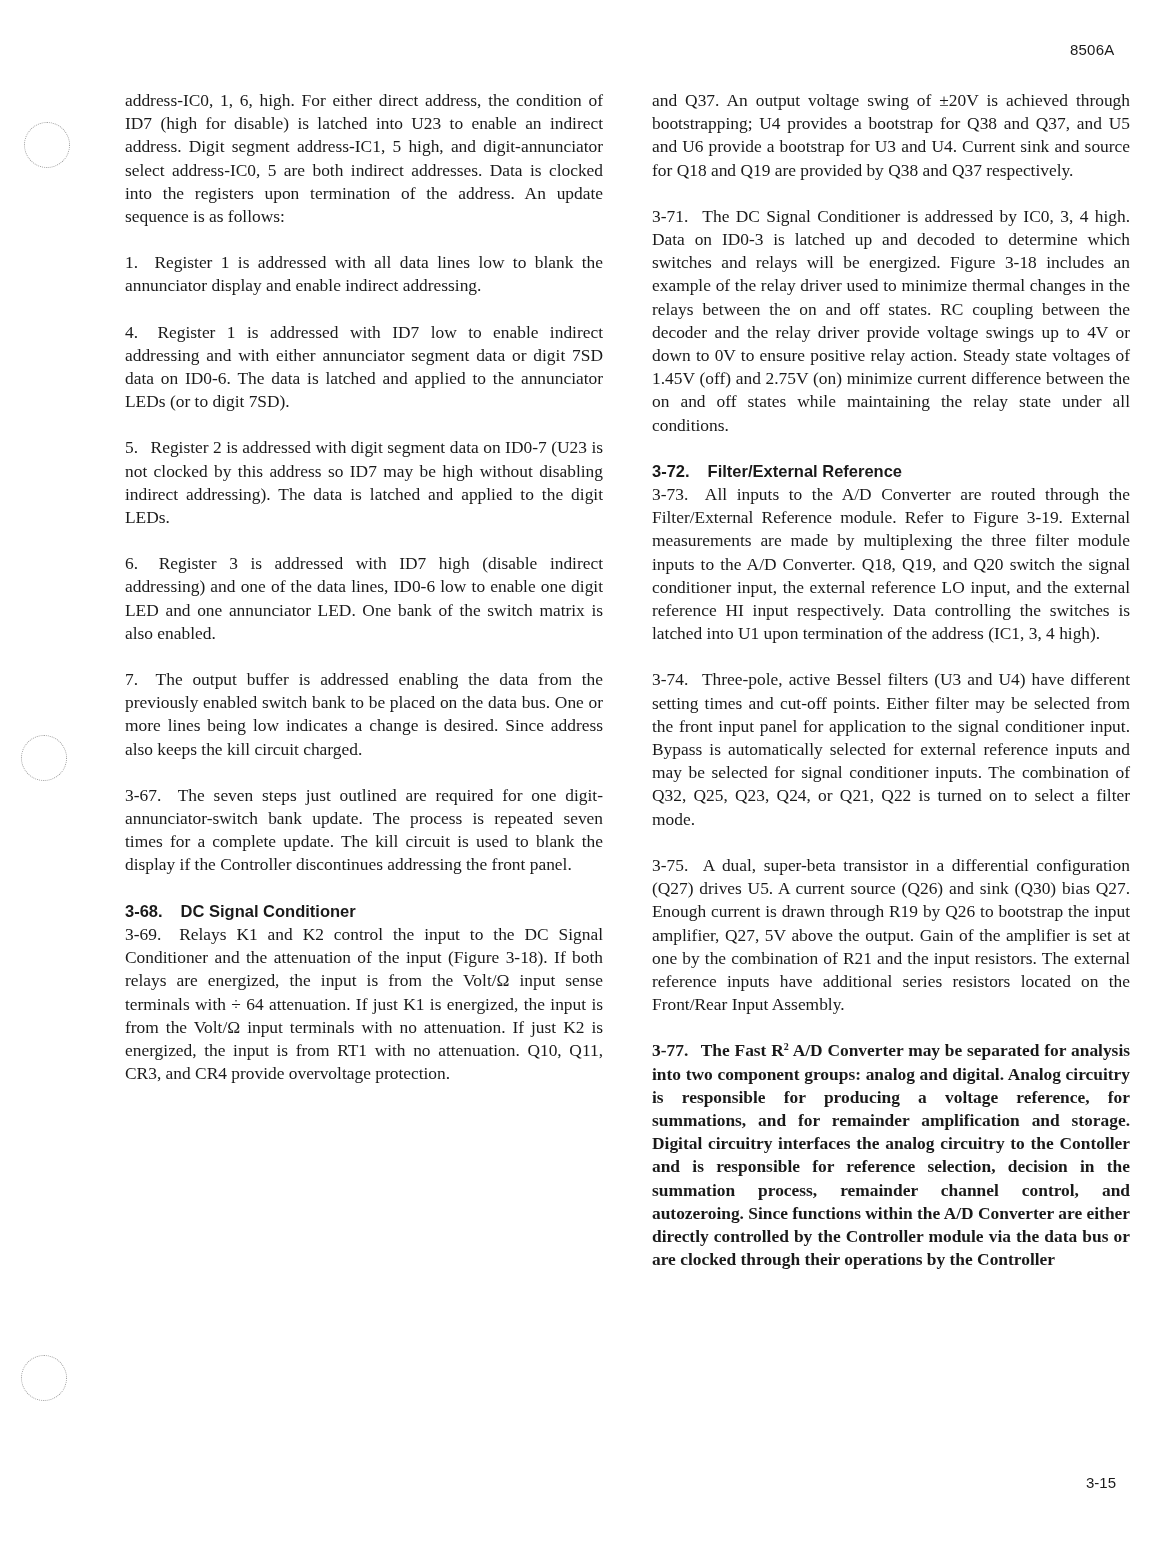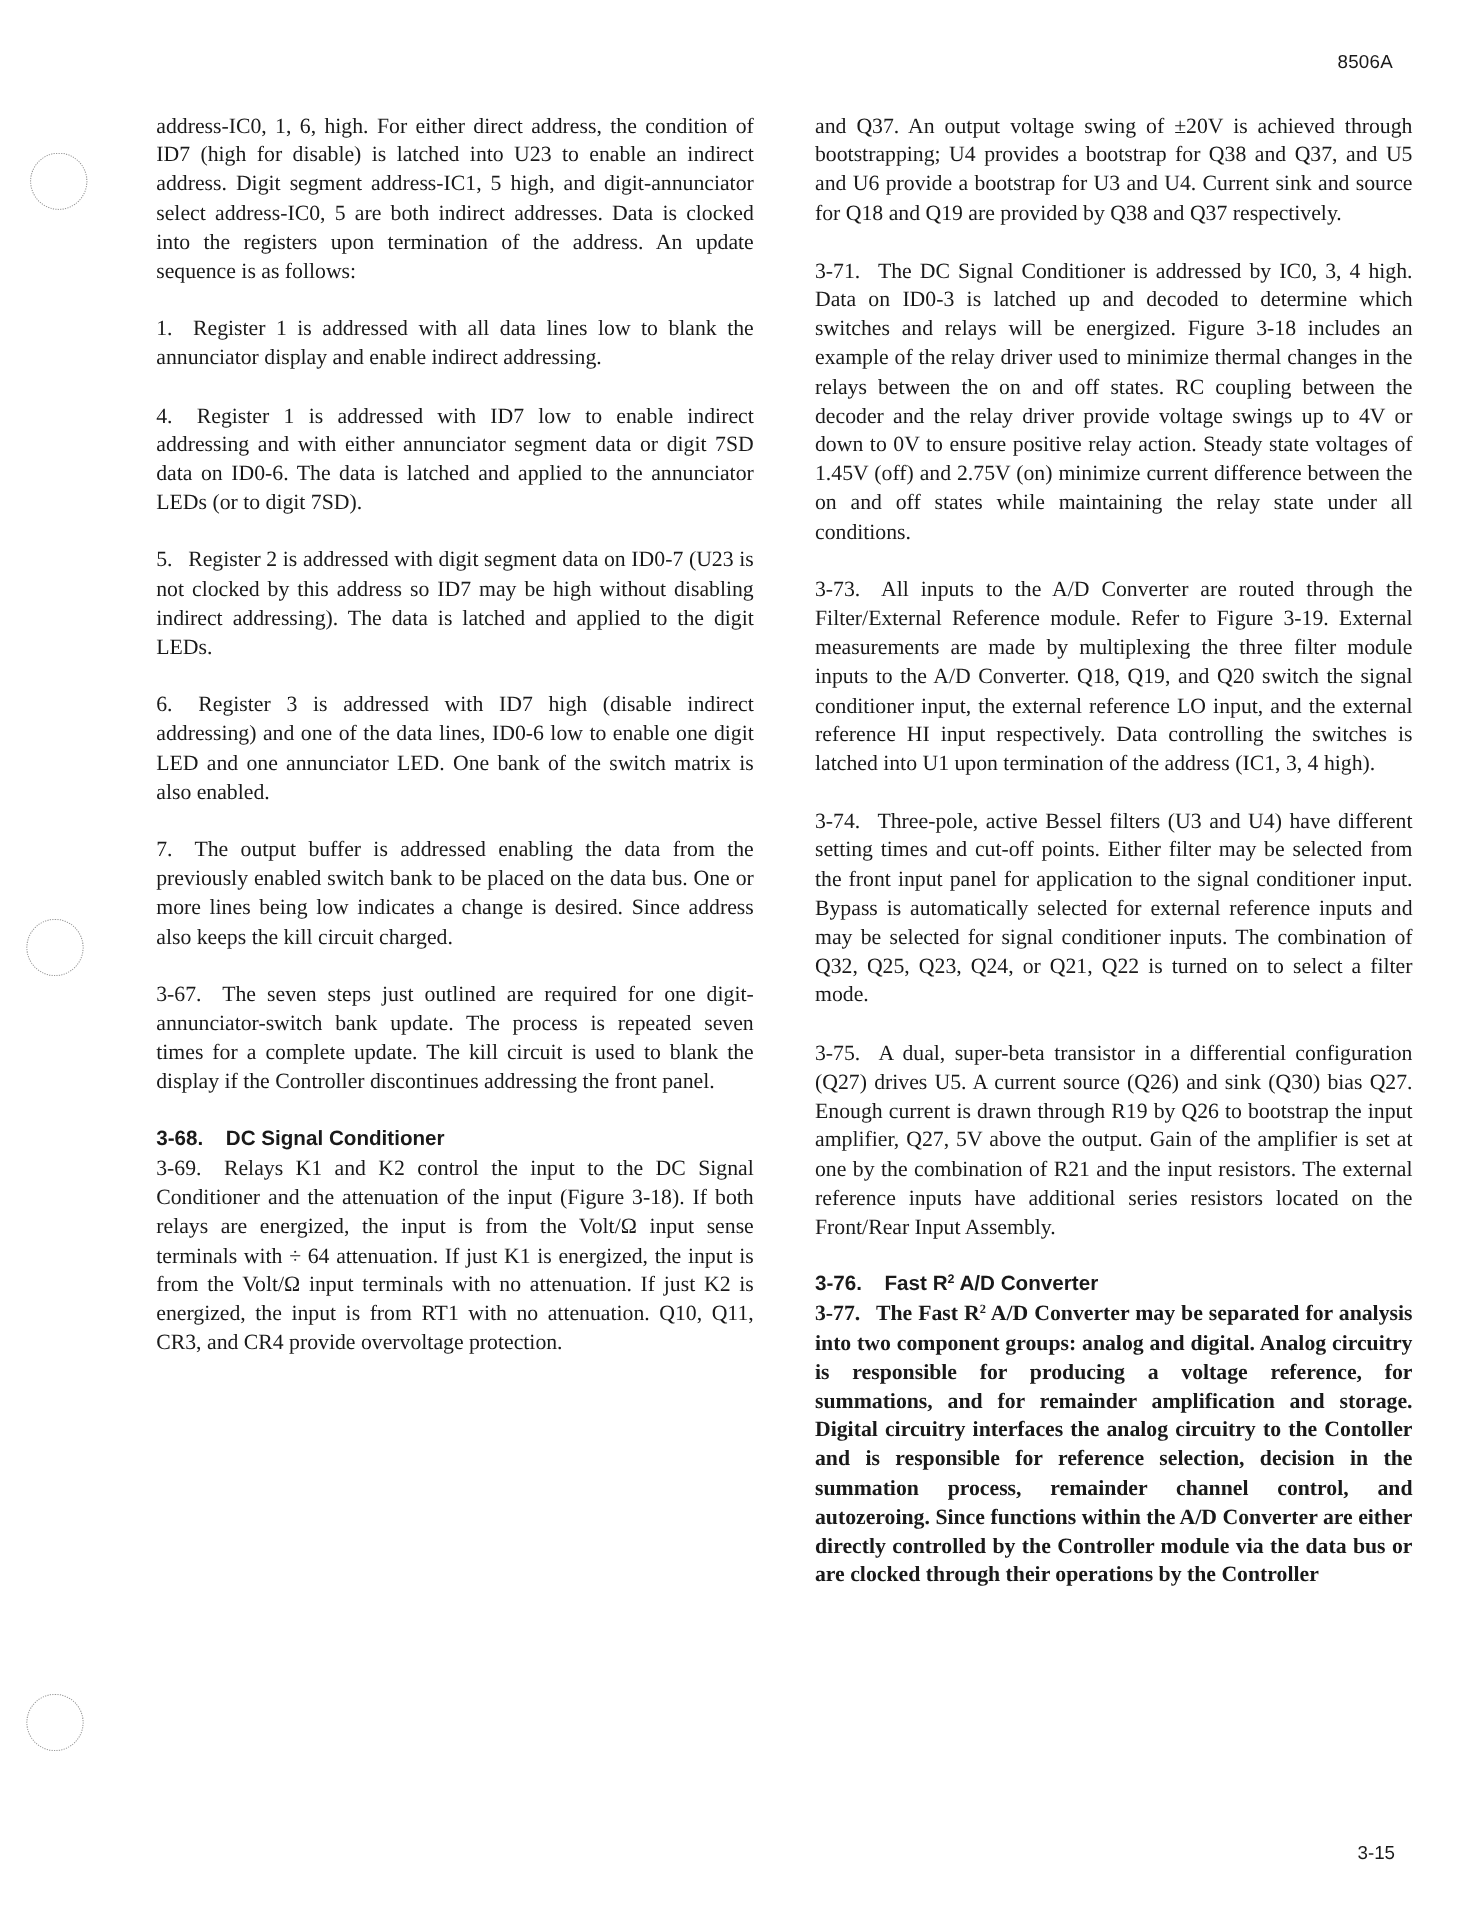--- a/index.html
+++ b/index.html
@@ -63,23 +63,23 @@
   <h3 class="heading"><span class="hnum">3-68.</span><span>DC Signal Conditioner</span></h3>
   <p class="para"><span class="pnum">3-69.</span> <span>Relays K1 and K2 control the input to the DC Signal Conditioner and the attenuation of the input (Figure 3-18). If both relays are energized, the input is from the Volt/Ω input sense terminals with ÷ 64 attenuation. If just K1 is energized, the input is from the Volt/Ω input terminals with no attenuation. If just K2 is energized, the input is from RT1 with no attenuation. Q10, Q11, CR3, and CR4 provide overvoltage protection.</span></p>
 
 </div>
 
 <div class="column col-right">
   <p class="para">and Q37. An output voltage swing of ±20V is achieved through bootstrapping; U4 provides a bootstrap for Q38 and Q37, and U5 and U6 provide a bootstrap for U3 and U4. Current sink and source for Q18 and Q19 are provided by Q38 and Q37 respectively.</p>
 
   <p class="para"><span class="pnum">3-71.</span> <span>The DC Signal Conditioner is addressed by IC0, 3, 4 high. Data on ID0-3 is latched up and decoded to determine which switches and relays will be energized. Figure 3-18 includes an example of the relay driver used to minimize thermal changes in the relays between the on and off states. RC coupling between the decoder and the relay driver provide voltage swings up to 4V or down to 0V to ensure positive relay action. Steady state voltages of 1.45V (off) and 2.75V (on) minimize current difference between the on and off states while maintaining the relay state under all conditions.</span></p>
 
+  <h3 class="heading"><span class="hnum">3-72.</span><span>Filter/External Reference</span></h3>
   <p class="para"><span class="pnum">3-73.</span> <span>All inputs to the A/D Converter are routed through the Filter/External Reference module. Refer to Figure 3-19. External measurements are made by multiplexing the three filter module inputs to the A/D Converter. Q18, Q19, and Q20 switch the signal conditioner input, the external reference LO input, and the external reference HI input respectively. Data controlling the switches is latched into U1 upon termination of the address (IC1, 3, 4 high).</span></p>
 
   <p class="para"><span class="pnum">3-74.</span> <span>Three-pole, active Bessel filters (U3 and U4) have different setting times and cut-off points. Either filter may be selected from the front input panel for application to the signal conditioner input. Bypass is automatically selected for external reference inputs and may be selected for signal conditioner inputs. The combination of Q32, Q25, Q23, Q24, or Q21, Q22 is turned on to select a filter mode.</span></p>
 
   <p class="para"><span class="pnum">3-75.</span> <span>A dual, super-beta transistor in a differential configuration (Q27) drives U5. A current source (Q26) and sink (Q30) bias Q27. Enough current is drawn through R19 by Q26 to bootstrap the input amplifier, Q27, 5V above the output. Gain of the amplifier is set at one by the combination of R21 and the input resistors. The external reference inputs have additional series resistors located on the Front/Rear Input Assembly.</span></p>
 
-  <h3 class="heading"><span class="hnum">3-76.</span><span>Fast R</span><sup>2</sup><span> A/D Converter</span></h3>
   <p class="para-tight"><span class="pnum">3-77.</span> <span>The Fast R</span><sup>2</sup><span> A/D Converter may be separated for analysis into two component groups: analog and digital. Analog circuitry is responsible for producing a voltage reference, for summations, and for remainder amplification and storage. Digital circuitry interfaces the analog circuitry to the Contoller and is responsible for reference selection, decision in the summation process, remainder channel control, and autozeroing. Since functions within the A/D Converter are either directly controlled by the Controller module via the data bus or are clocked through their operations by the Controller</span></p>
 </div>
 
 <div class="page-number">3-15</div>
 
 </body></html>

